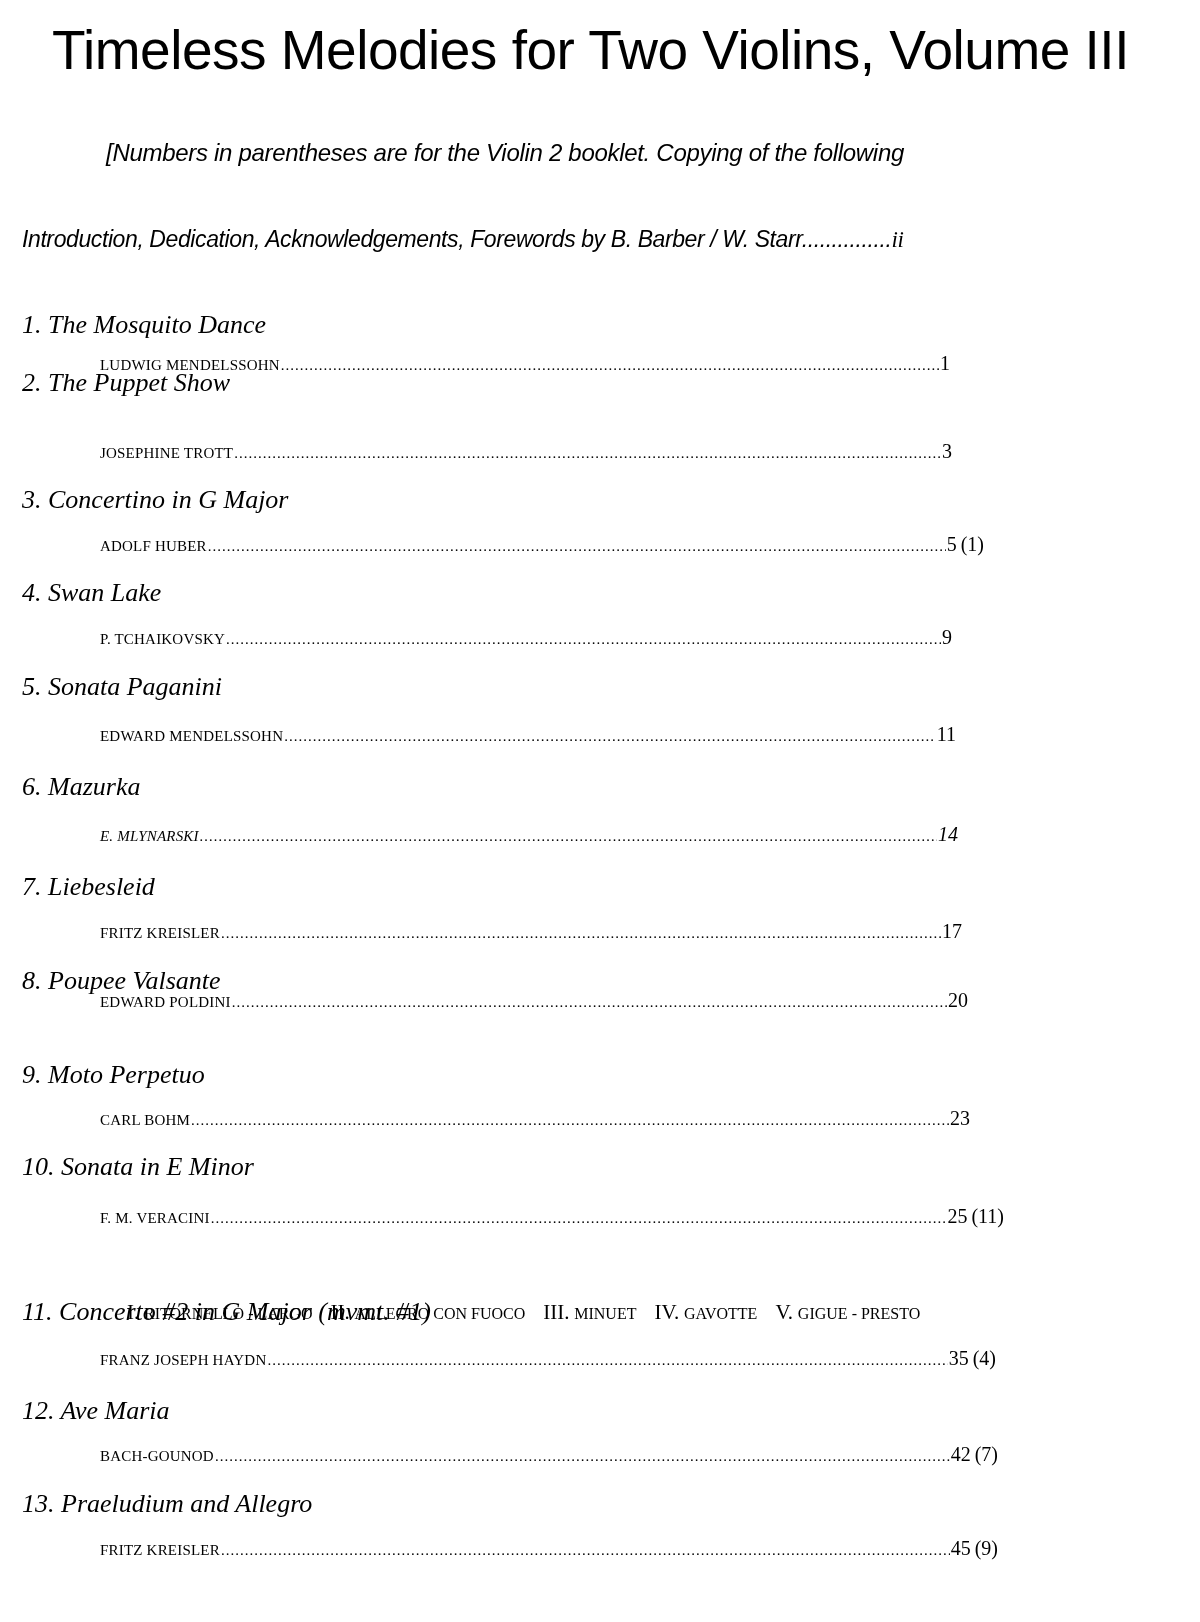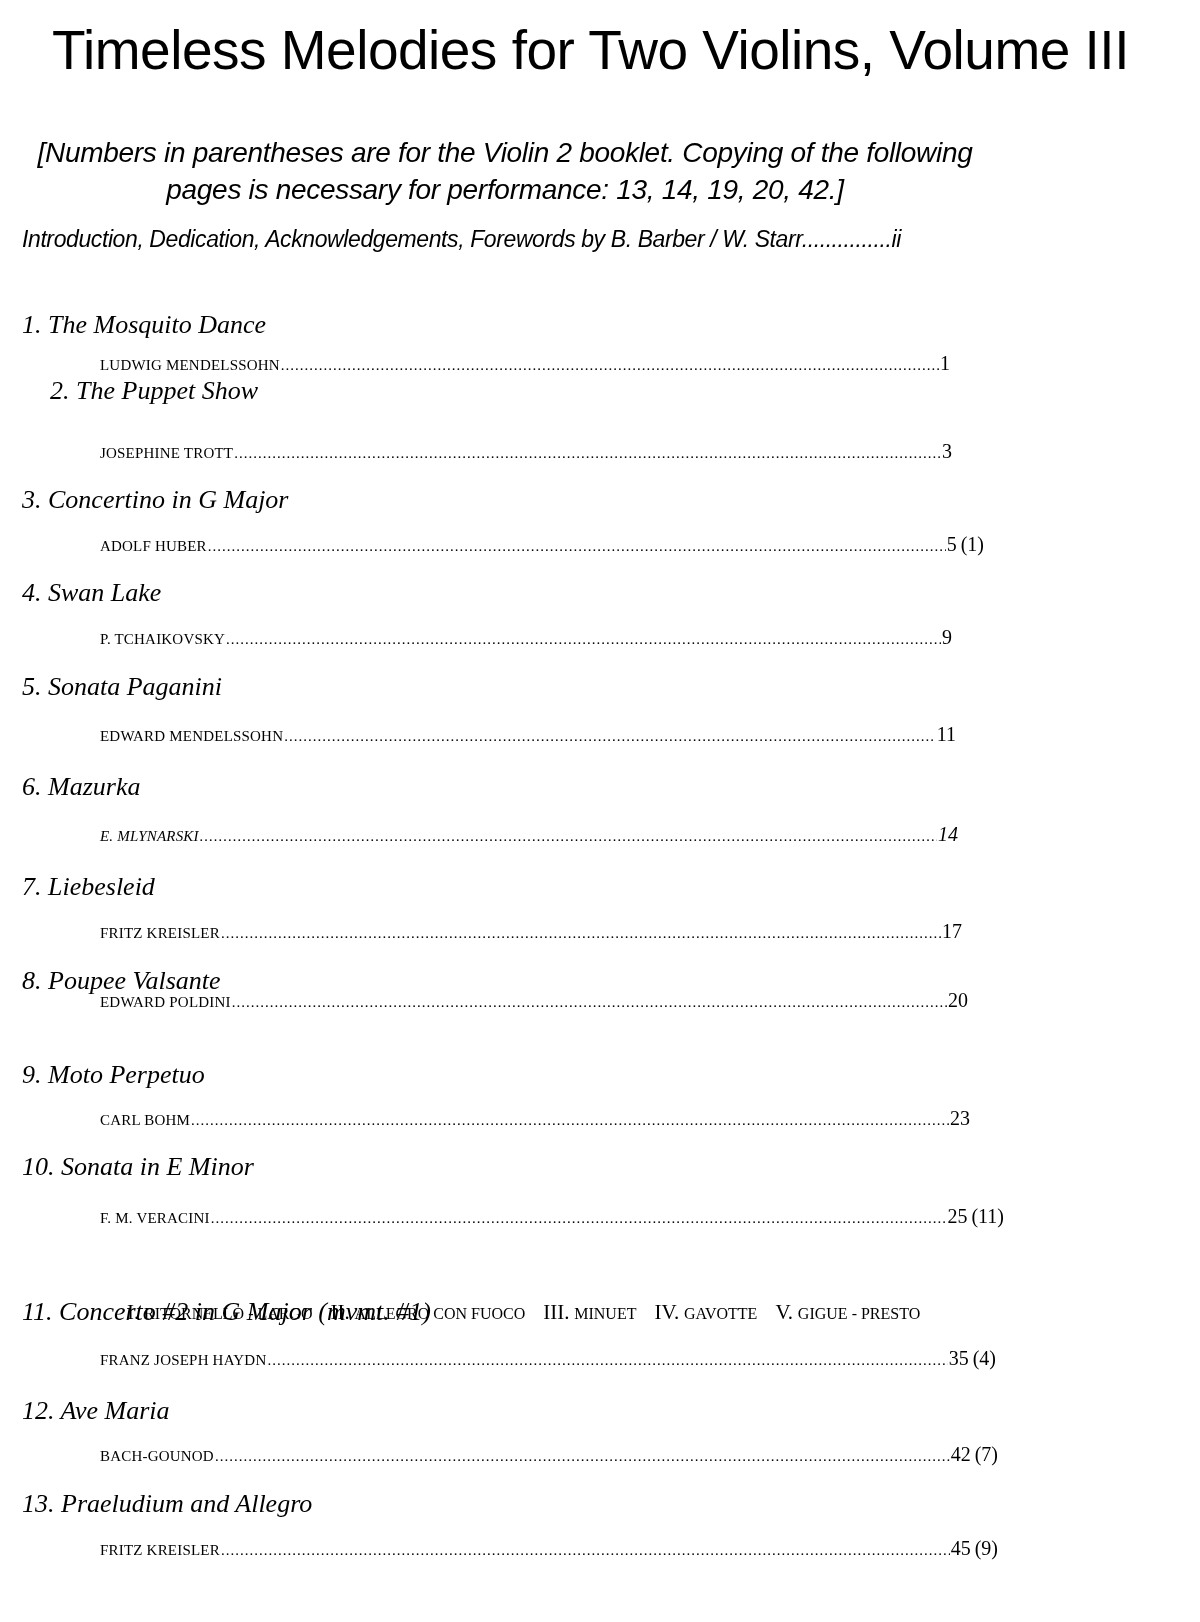--- a/index.html
+++ b/index.html
@@ -4,21 +4,21 @@
 <style>
   html, body { margin: 0; padding: 0; background: #ffffff; }
   body { width: 1200px; height: 1622px; position: relative; overflow: hidden; color: #000; }
   .title {
     position: absolute; left: 52px; top: 18px;
     font-family: "Liberation Sans", sans-serif; font-size: 55px; font-weight: normal;
     letter-spacing: -0.5px; white-space: nowrap;
   }
   .note {
     position: absolute; left: 0; width: 1010px; text-align: center;
-    font-family: "Liberation Sans", sans-serif; font-style: italic; font-size: 28px;
+    font-family: "Liberation Sans", sans-serif; font-style: italic; font-size: 24px;
     line-height: 37px; top: 134px; letter-spacing: -0.3px;
   }
   .intro {
     position: absolute; left: 22px; top: 226px;
     font-family: "Liberation Sans", sans-serif; font-style: italic; font-size: 23px;
     white-space: nowrap; letter-spacing: -0.4px;
   }
   .piece-title {
     position: absolute; left: 22px;
     font-family: "Liberation Serif", serif; font-style: italic; font-size: 26px;
@@ -47,38 +47,37 @@
   .mv-num { font-size: 21px; }
   .mv-name { font-size: 16px; }
 </style>
 </head>
 <body>
 
 <div class="title">Timeless Melodies for Two Violins, Volume III</div>
 
 <div class="note">
   <div>[Numbers in parentheses are for the Violin 2 booklet. Copying of the following</div>
-  <div>pages is necessary for performance: 13, 14, 19, 20, 42.]</div>
 </div>
 
 <div class="intro">
-  <span>Introduction, Dedication, Acknowledgements, Forewords by B. Barber / W. Starr</span><span>...............</span><span style="font-family:Liberation Sans, sans-serif;">ii</span>
+  <span>Introduction, Dedication, Acknowledgements, Forewords by B. Barber / W. Starr</span><span>...............</span><span style="font-family:Liberation Serif, serif;">ii</span>
 </div>
 
 <div>
   <div class="piece-title" style="top:310px;"><span>1.</span> <span>The Mosquito Dance</span></div>
   <div class="composer-line" style="top:352px; width:850px;justify-content:space-between;">
     <span class="composer-name">LUDWIG MENDELSSOHN</span>
       <span class="leader"></span>
       <span class="page-num">1</span>
   </div>
 </div>
 
 <div>
-  <div class="piece-title" style="top:376px;margin-left:28px;"><span>2.</span> <span>The Puppet Show</span></div>
+  <div class="piece-title" style="top:368px;"><span>2.</span> <span>The Puppet Show</span></div>
   <div class="composer-line" style="top:440px; width:852px;">
     <span class="composer-name">JOSEPHINE TROTT</span>
       <span class="leader"></span>
       <span class="page-num">3</span>
   </div>
 </div>
 
 <div>
   <div class="piece-title" style="top:485px;"><span>3.</span> <span>Concertino in G Major</span></div>
   <div class="composer-line" style="top:533px; width:884px;">

